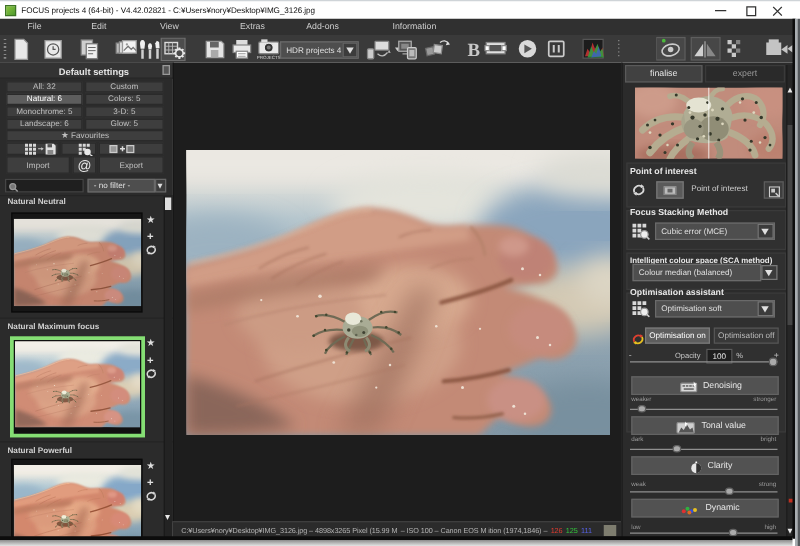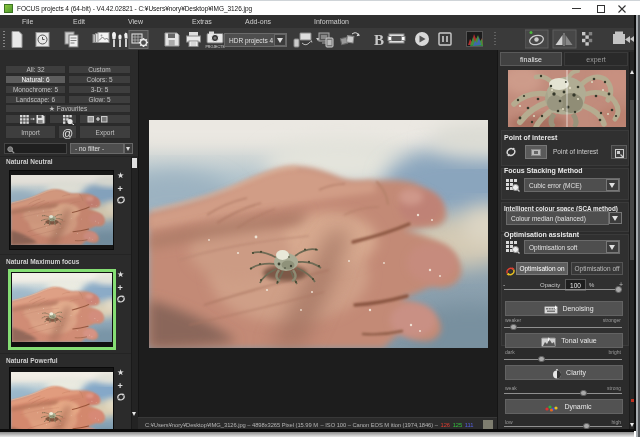--- a/index.html
+++ b/index.html
@@ -338,20 +338,24 @@
   <rect x="0" y="5" width="12" height="10" fill="#c4c4c4"></rect>
   <rect x="2" y="2.5" width="8" height="3" fill="#c4c4c4"></rect>
   <path d="M17,7 l-5,3.5 5,3.5 z" fill="#c4c4c4"></path>
   <path d="M21,7 l-4,3 4,3 z m0,-2.5" fill="#c4c4c4"></path>
  </g>
 </svg>
 </div>
 
 <div id="leftpanel" class="a" style="left:0;top:50px;width:138px;height:380px;background:#2b2b2b;">
 
+<div class="a" style="left:0;top:0;width:138px;height:13px;background:#333333;border-bottom:1px solid #262626;">
+ <span class="a" style="left:47px;top:2.5px;font-size:7.5px;font-weight:bold;color:#e4e4e4;">Default settings</span>
+ <span class="a" style="left:130px;top:2px;width:6px;height:8px;border:1px solid #999;background:#555;"></span>
+</div>
 
 <div class="a btn" style="left:5px;top:15px;width:61px;height:9px;line-height:8px;">All: 32</div>
 <div class="a btn" style="left:68px;top:15px;width:63px;height:9px;line-height:8px;">Custom</div>
 <div class="a btn sel" style="left:5px;top:25px;width:61px;height:9px;line-height:8px;">Natural: 6</div>
 <div class="a btn" style="left:68px;top:25px;width:63px;height:9px;line-height:8px;">Colors: 5</div>
 <div class="a btn" style="left:5px;top:35px;width:61px;height:9px;line-height:8px;">Monochrome: 5</div>
 <div class="a btn" style="left:68px;top:35px;width:63px;height:9px;line-height:8px;">3-D: 5</div>
 <div class="a btn" style="left:5px;top:45px;width:61px;height:9px;line-height:8px;">Landscape: 6</div>
 <div class="a btn" style="left:68px;top:45px;width:63px;height:9px;line-height:8px;">Glow: 5</div>
 <div class="a btn" style="left:5px;top:54px;width:126px;height:9px;line-height:8px;"><span style="font-size:7px;">★</span> Favourites</div>

